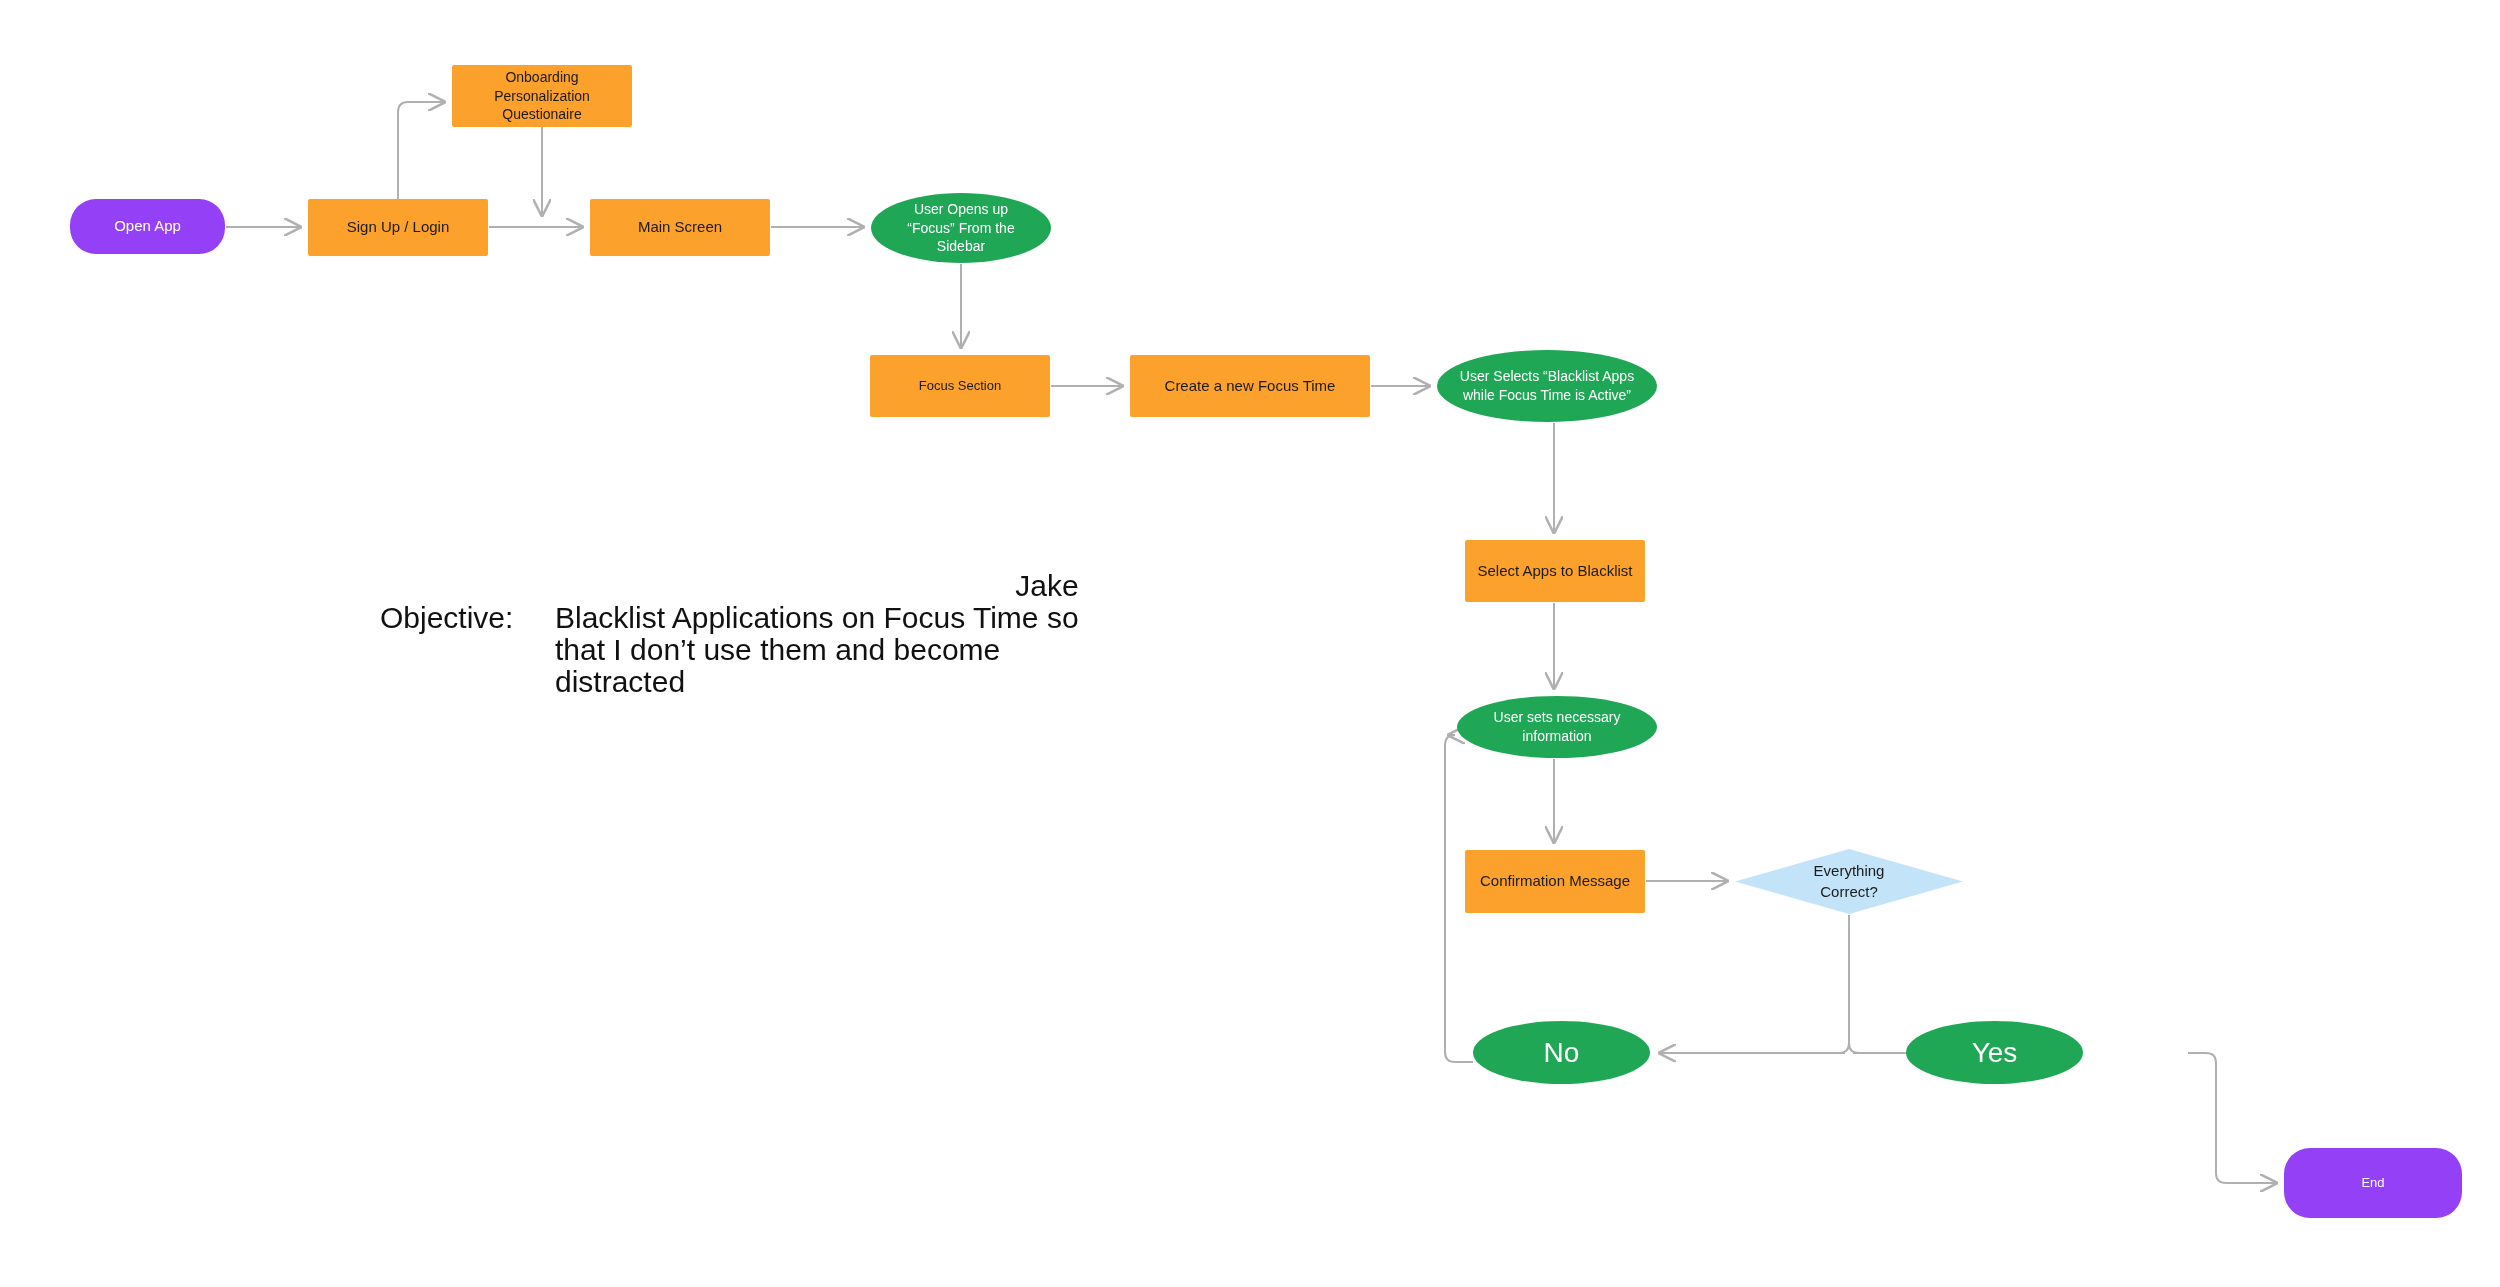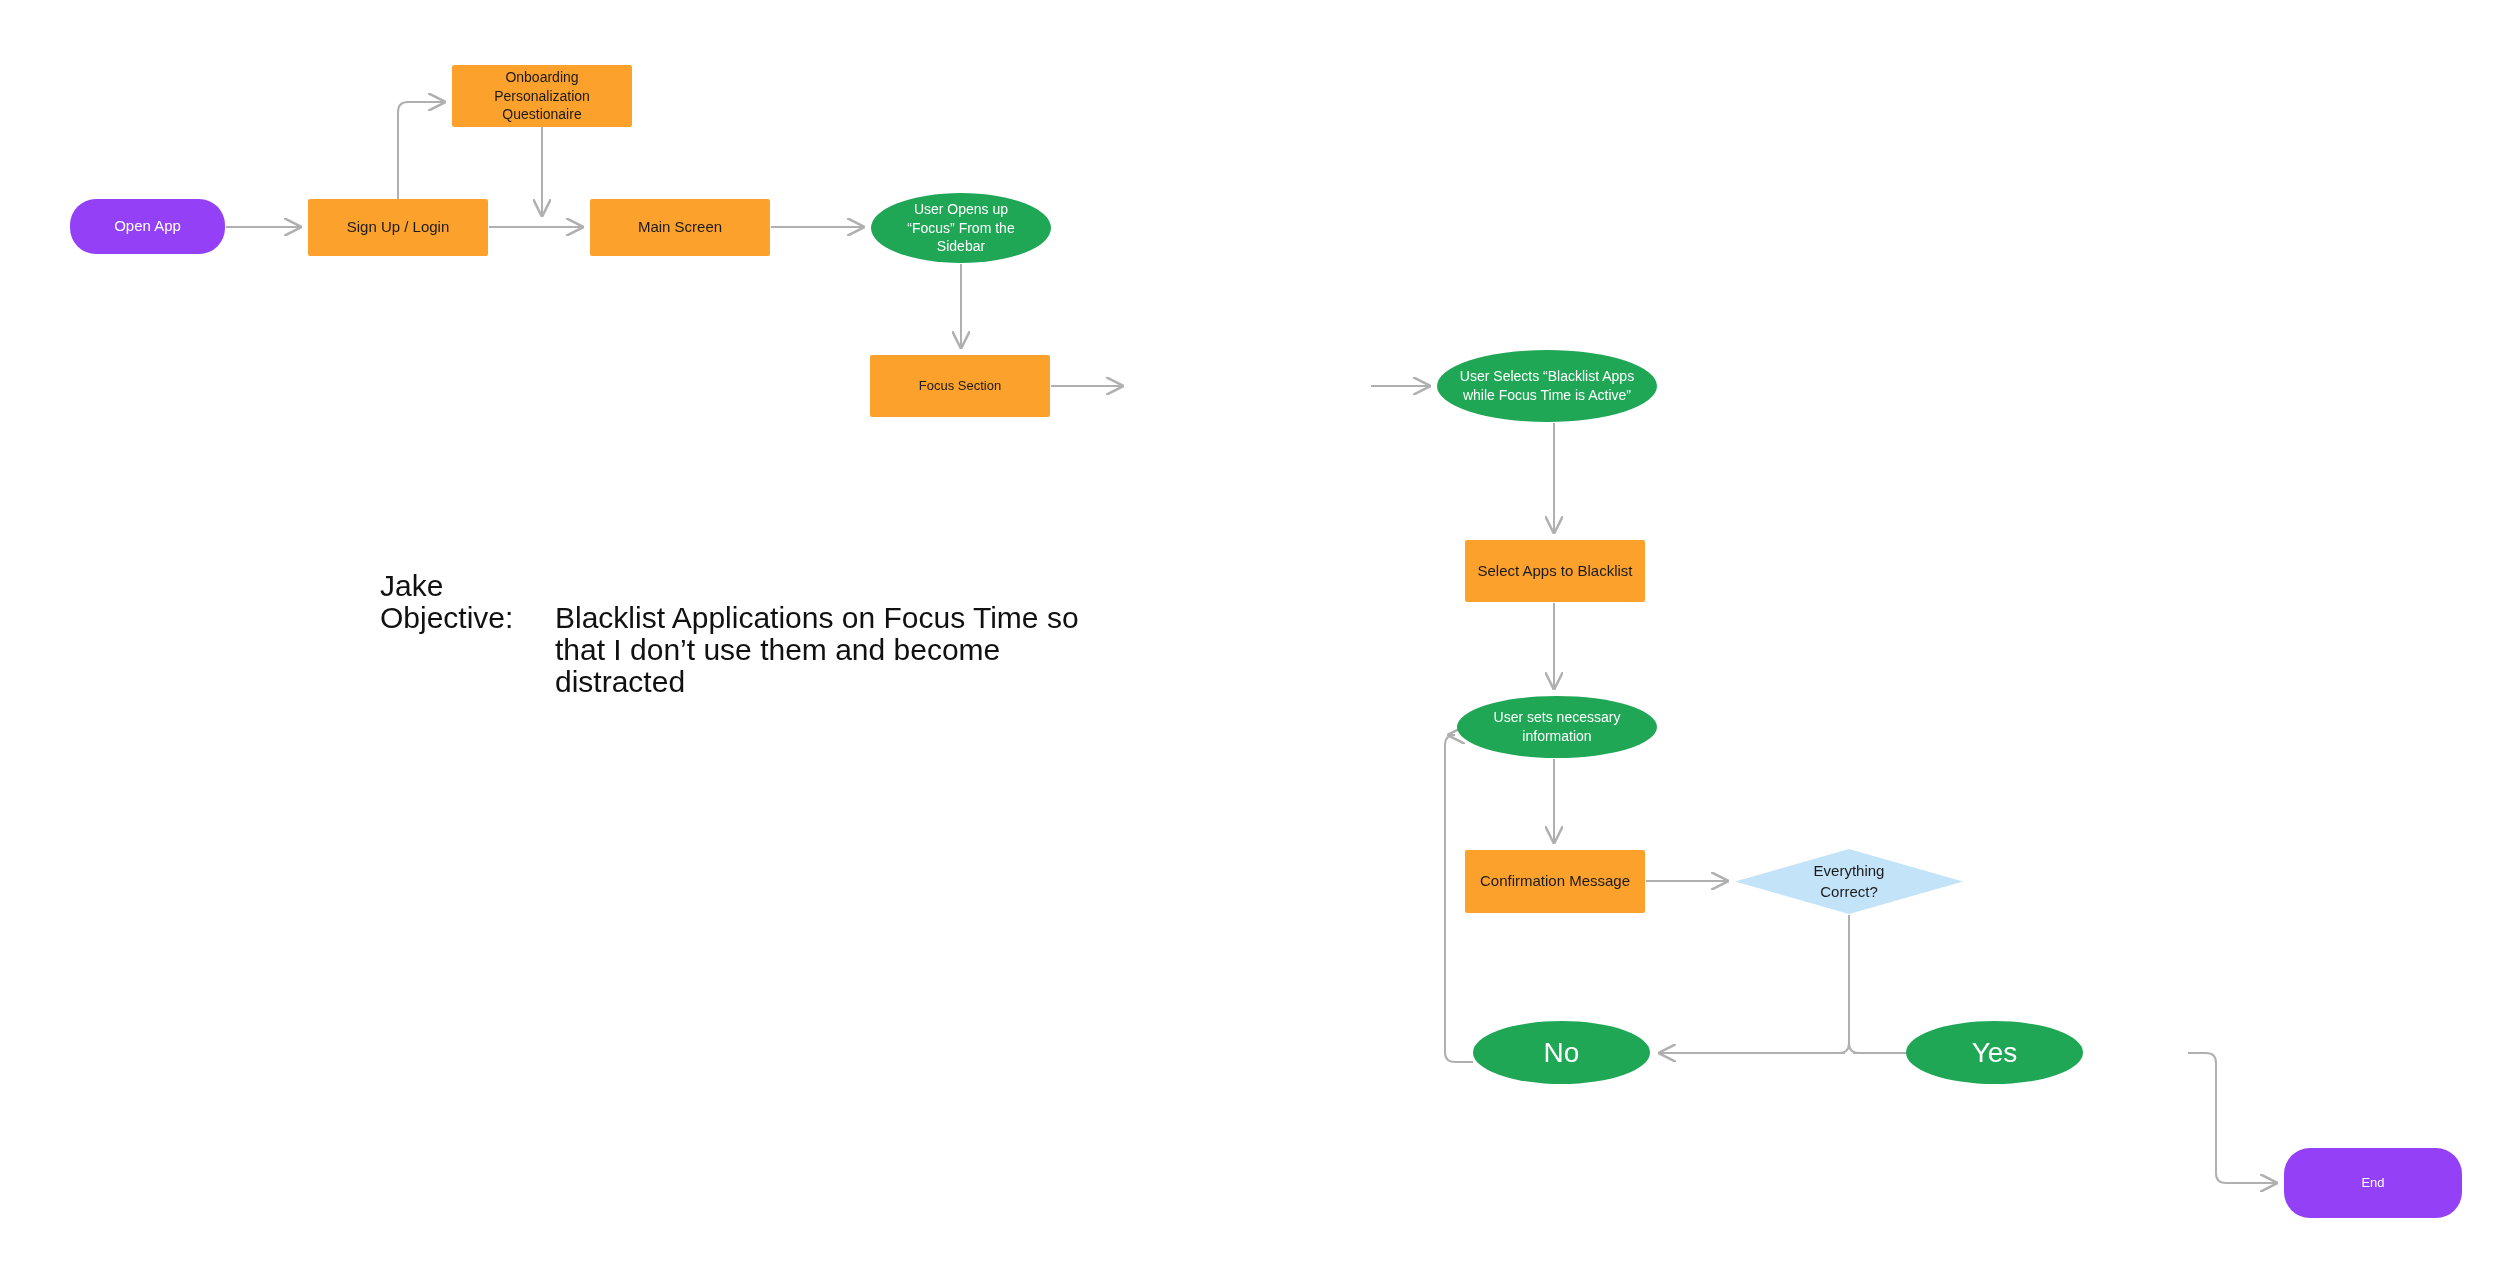--- a/index.html
+++ b/index.html
@@ -69,21 +69,21 @@
     position: relative;
     z-index: 2;
   }
   .persona {
     position: absolute;
     color: #111111;
     font-size: 30px;
     line-height: 1.07;
     white-space: nowrap;
   }
-  .persona-name { font-size: 30px; }
+  .persona-name { font-size: 30px; text-align: right; }
   .persona-row { display: flex; }
   .persona-label { width: 175px; flex: 0 0 175px; }
   .persona-text { white-space: pre-line; }
 </style>
 </head>
 <body>
 
 <div id="canvas">
 
   <svg id="edges" viewBox="0 0 2500 1287" xmlns="http://www.w3.org/2000/svg">
@@ -161,20 +161,23 @@
   <div class="node n-ellipse" style="left:871px; top:193px; width:180px; height:70px; font-size:14px;">
     <span class="lbl">User Opens up
 “Focus” From the
 Sidebar</span>
   </div>
 
   <div class="node n-rect" style="left:870px; top:355px; width:180px; height:62px; font-size:13px;">
     <span class="lbl">Focus Section</span>
   </div>
 
+  <div class="node n-rect" style="left:1130px; top:355px; width:240px; height:62px; font-size:15px;">
+    <span class="lbl">Create a new Focus Time</span>
+  </div>
 
   <div class="node n-ellipse" style="left:1437px; top:350px; width:220px; height:72px; font-size:14px;">
     <span class="lbl">User Selects “Blacklist Apps
 while Focus Time is Active”</span>
   </div>
 
   <div class="node n-rect" style="left:1465px; top:540px; width:180px; height:62px; font-size:15px;">
     <span class="lbl">Select Apps to Blacklist</span>
   </div>
 

